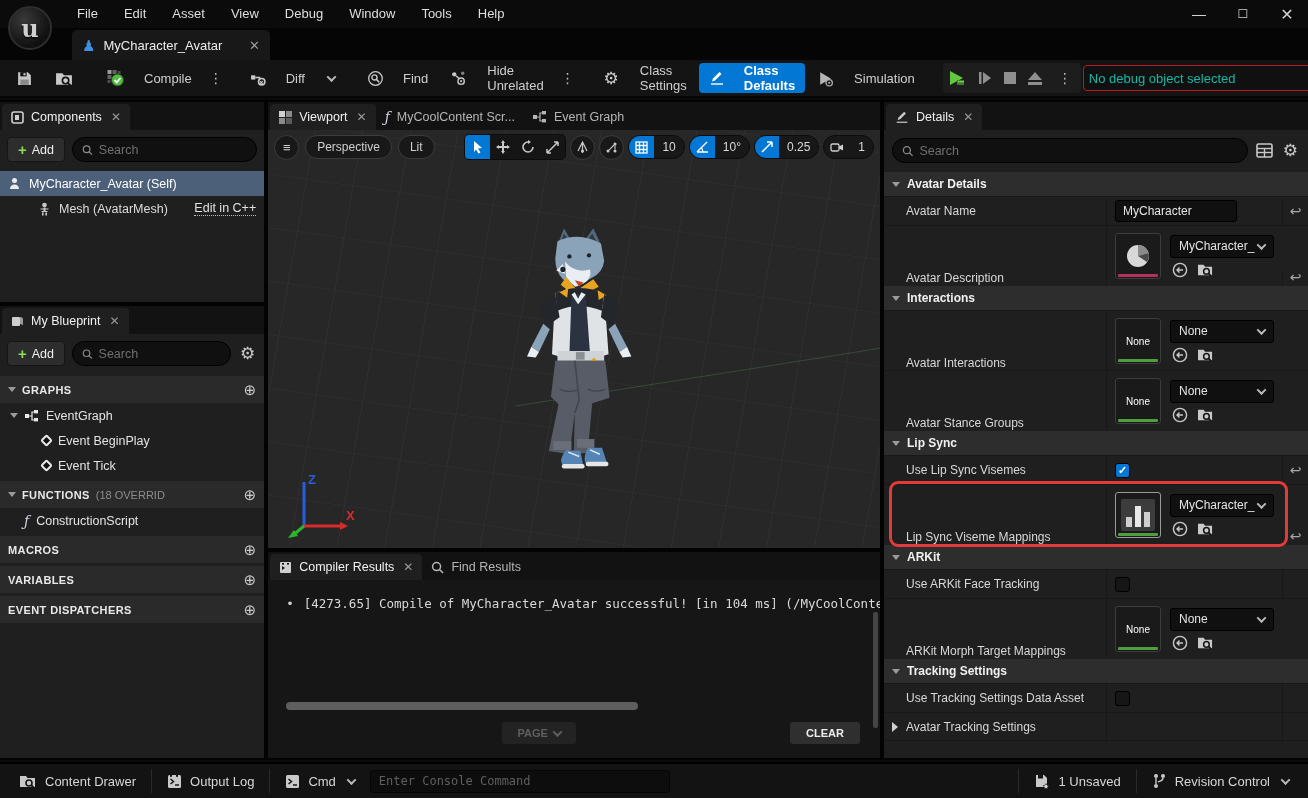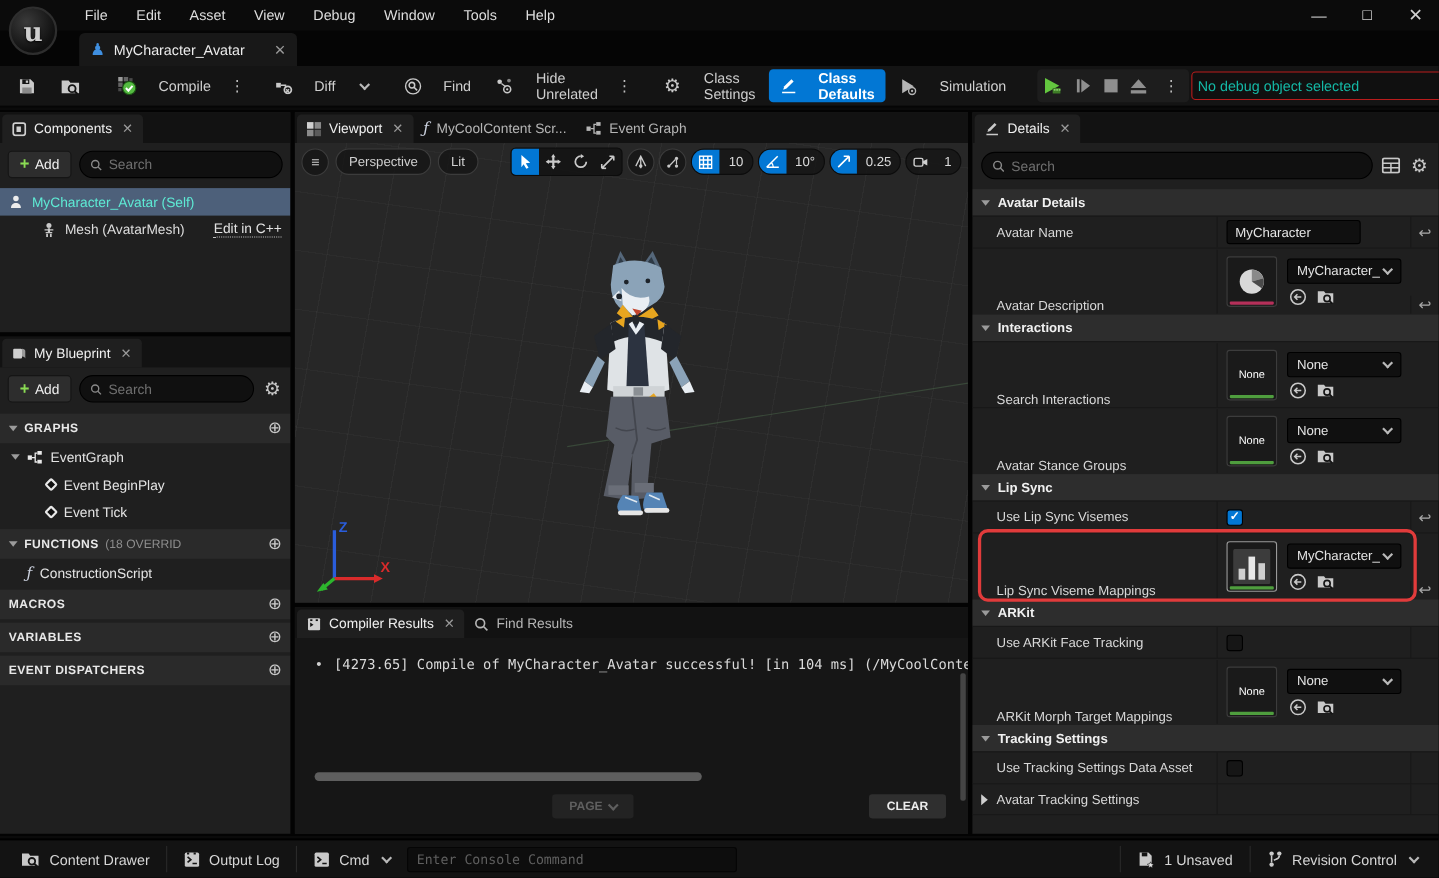--- a/index.html
+++ b/index.html
@@ -65,21 +65,21 @@
   .searchbox { flex:1; height:25px; background:#101010; border:1px solid #000; border-radius:13px;
     display:flex; align-items:center; padding:0 9px; gap:6px; }
   .searchbox input { background:transparent; border:none; outline:none; color:#cfcfcf; font-size:12.5px; width:100%;
     font-family:"Liberation Sans", sans-serif; }
   .searchbox input::placeholder { color:#6f6f6f; }
   .gearbtn { color:#c9c9c9; font-size:17px; line-height:1; padding:0 2px; }
 
   
   .tree { margin-top:2px; }
   .trow { height:25px; display:flex; align-items:center; gap:8px; font-size:12.5px; color:#dcdcdc; padding:0 8px; }
-  .trow.sel { background:#4d607a; color:#5eead4; }
+  .trow.sel { background:#4d607a; color:#ffffff; }
   .trow .link { margin-left:auto; color:#e2e2e2; border-bottom:1px dotted #bdbdbd; font-size:12.5px; }
   .indent1 { padding-left:38px; }
 
   
   .bp-section { height:27px; background:#2a2a2a; margin-top:3px; display:flex; align-items:center; padding:0 8px; gap:6px; flex:0 0 auto;}
   .bp-section .lbl { font-size:11px; font-weight:bold; color:#e8e8e8; letter-spacing:.4px; }
   .bp-section .note { font-size:11px; color:#8d8d8d; white-space:nowrap; overflow:hidden; max-width:108px; }
   .pluscircle { margin-left:auto; color:#c9c9c9; font-size:15px; line-height:1; }
   .tri { width:0; height:0; border-left:5px solid transparent; border-right:5px solid transparent; border-top:6px solid #9b9b9b; }
   .tri.sm { border-left-width:4px; border-right-width:4px; border-top-width:5px; }
@@ -738,21 +738,21 @@
           </div>
           <div class="dreset">↩</div>
         </div>
 
         <div class="dcat">
           <span class="tri sm"></span>
           <span class="lbl">Interactions</span>
         </div>
         <div class="drow h58">
           <div class="dname">
-              <span>Search Interactions</span>
+              <span>Avatar Interactions</span>
             </div>
           <div class="dval">
             <div class="asset-cell">
               <div class="thumb">
                 <span class="none">None</span>
                 <div class="bar green"></div>
               </div>
               <div class="asset-right">
                 <div class="combo">
                   <span>None</span>

